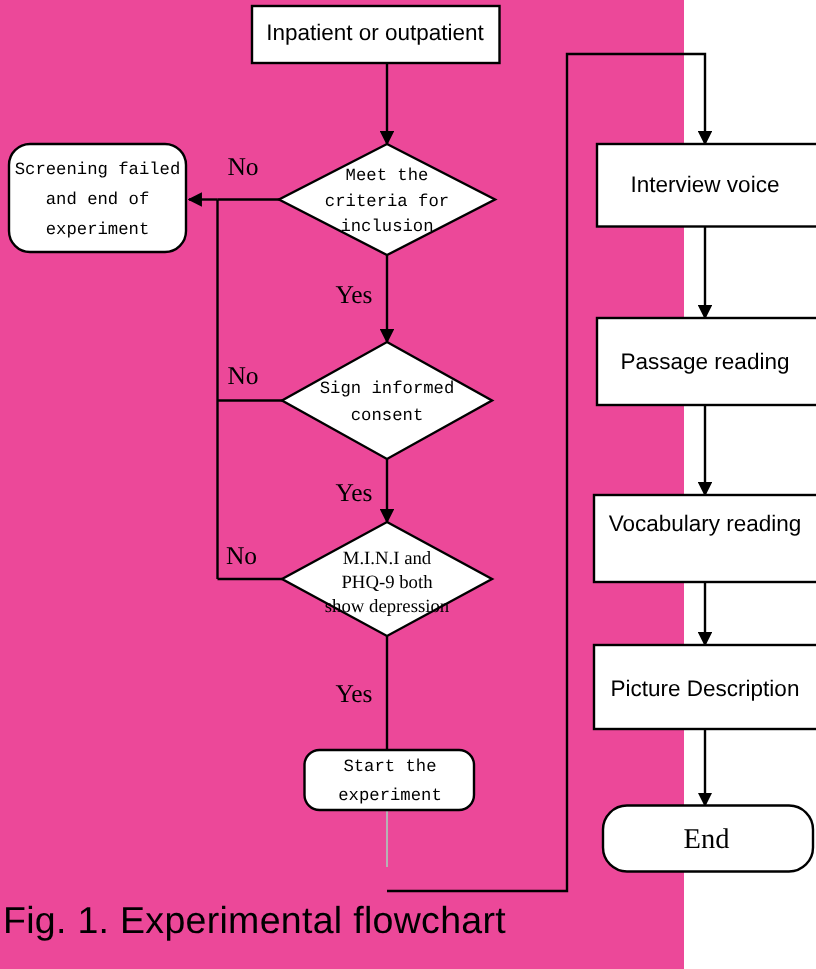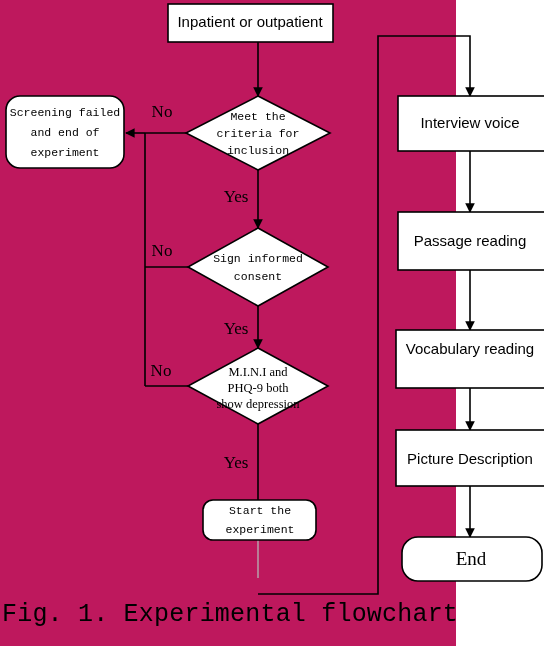--- a/index.html
+++ b/index.html
@@ -11,21 +11,21 @@
   body {
     width: 544px;
     height: 646px;
     overflow: hidden;
     font-family: "Liberation Serif", serif;
   }
   #figure-root {
     position: relative;
     width: 456px;
     height: 646px;
-    background: #be185d;
+    background: #ec4899;
   }
   #flow-svg {
     position: absolute;
     left: 0;
     top: 0;
     width: 544px;
     height: 600px;
     display: block;
   }
   .shape-stroke {
@@ -74,21 +74,21 @@
   .t-label {
     font-family: "Liberation Serif", serif;
     font-size: 17px;
     text-anchor: middle;
   }
   .caption {
     position: absolute;
     left: 2px;
     top: 600px;
     width: 540px;
-    font-family: Liberation Mono, monospace;
+    font-family: Liberation Sans, sans-serif;
     font-size: 25px;
     color: #000000;
     letter-spacing: 0.2px;
     white-space: nowrap;
   }
 </style>
 </head>
 <body>
 
 <div id="figure-root">

